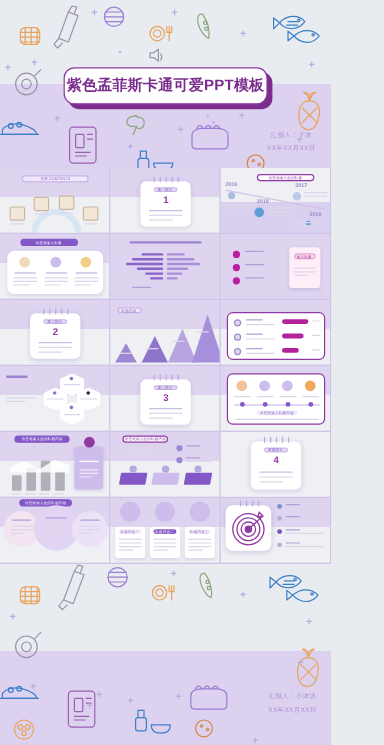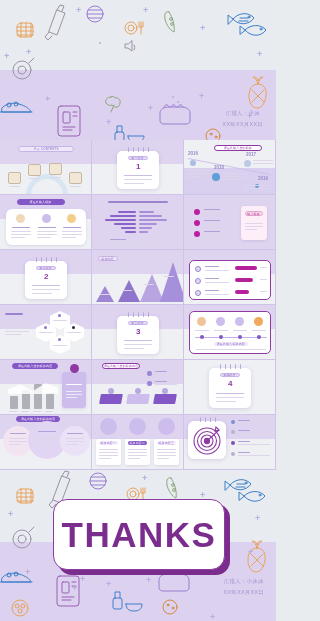--- a/index.html
+++ b/index.html
@@ -236,20 +236,26 @@
       <span class="plus" style="left:45px;top:95px;">+</span>
       <span class="plus" style="left:106px;top:118px;">+</span>
       <span class="plus" style="left:148px;top:104px;">+</span>
       <span class="plus" style="left:199px;top:92px;">+</span>
       <span class="plus" style="left:247px;top:112px;">+</span>
       <span class="dot" style="left:99px;top:42px;width:2px;height:2px;background:#b9aee0;"></span>
       <span class="dot" style="left:172px;top:96px;width:2px;height:2px;background:#c3a6e2;"></span>
       <span class="dot" style="left:177px;top:101px;width:1.5px;height:1.5px;background:#c3a6e2;"></span>
     </div>
 
+    <div class="title-plate">
+      <div class="shadow"></div>
+      <div class="face">
+        <span>紫色孟菲斯卡通可爱PPT模板</span>
+      </div>
+    </div>
 
     <div class="cover-meta">
       <div>汇报人：子沐</div>
       <div>XX年XX月XX日</div>
     </div>
   </div>
 
   <div class="grid">
 
     <div class="thumb alt">
@@ -731,26 +737,20 @@
       <span class="plus" style="left:106px;top:110px;">+</span>
       <span class="plus" style="left:142px;top:4px;">+</span>
       <span class="plus" style="left:146px;top:106px;">+</span>
       <span class="plus" style="left:200px;top:21px;">+</span>
       <span class="plus" style="left:210px;top:143px;">+</span>
       <span class="plus" style="left:255px;top:44px;">+</span>
       <span class="plus" style="left:248px;top:78px;">+</span>
       <span class="plus" style="left:72px;top:114px;">+</span>
     </div>
 
-    <div class="thanks-plate">
-      <div class="shadow"></div>
-      <div class="face">
-        <span>THANKS</span>
-      </div>
-    </div>
 
     <div class="thanks-meta">
       <div>汇报人：小沐沐</div>
       <div>XX年XX月XX日</div>
     </div>
   </div>
 
 </div>
 
 </body></html>

